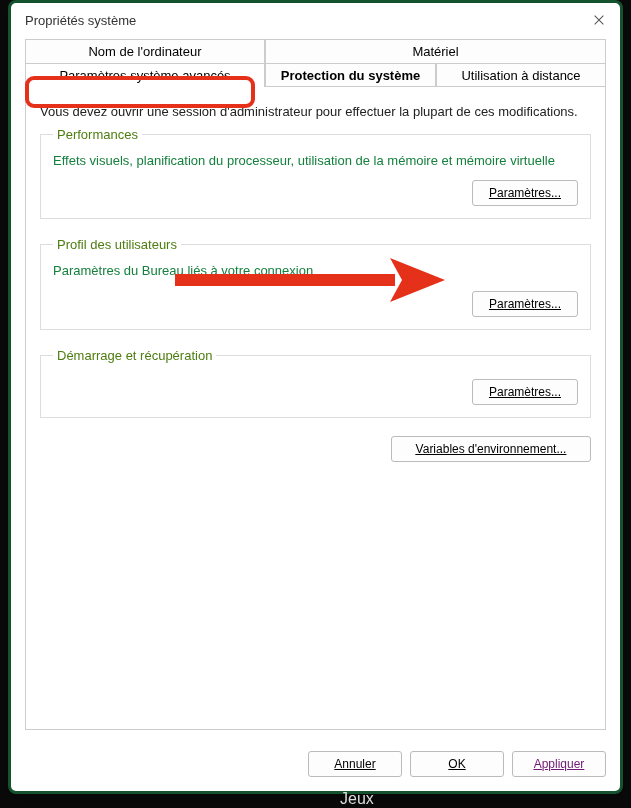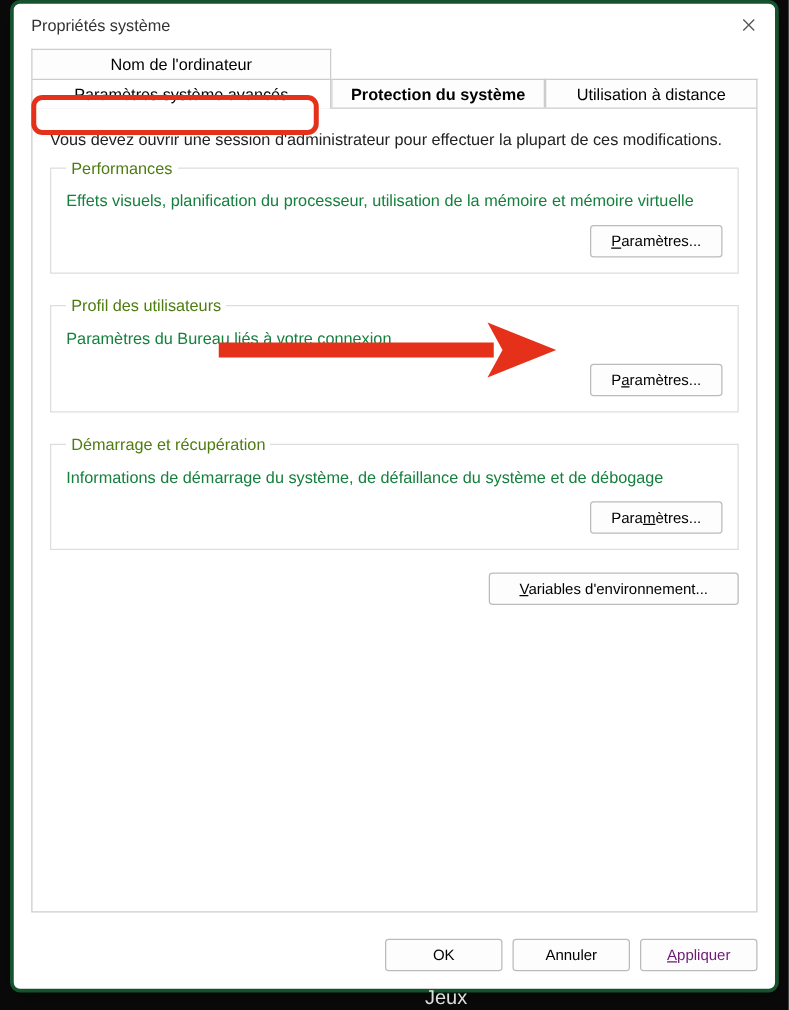--- a/index.html
+++ b/index.html
@@ -112,20 +112,21 @@
     }
     button.win-btn {
       background: #fdfdfd;
       border: 1px solid #bbb;
       border-radius: 3px;
       padding: 5px 16px;
       font-size: 12px;
       font-family: inherit;
       cursor: pointer;
       min-width: 100px;
+      text-decoration: underline;
     }
     button.win-btn.disabled { color: #701a75; cursor: default; }
     .env-row {
       display: flex;
       justify-content: flex-end;
       margin-top: 6px;
       padding-right: 0;
     }
     .env-row button { min-width: 200px; }
     .dialog-buttons {
@@ -167,20 +168,21 @@
     <div class="close-btn">
       <svg viewBox="0 0 16 16">
           <path d="M3 3 L13 13 M13 3 L3 13" stroke="#555" stroke-width="1.2" fill="none"></path>
         </svg>
     </div>
   </div>
 
   <div class="tabs">
     <div class="tab-row top">
       <div class="tab">Nom de l'ordinateur</div>
+      <div class="tab">Matériel</div>
     </div>
     <div class="tab-row bottom">
       <div class="tab active">Paramètres système avancés</div>
       <div class="tab">Protection du système</div>
       <div class="tab">Utilisation à distance</div>
     </div>
   </div>
 
   <div class="tab-panel">
     <div class="intro">Vous devez ouvrir une session d'administrateur pour effectuer la plupart de ces modifications.</div>
@@ -196,34 +198,33 @@
     <fieldset class="group">
       <legend>Profil des utilisateurs</legend>
       <div class="group-desc">Paramètres du Bureau liés à votre connexion</div>
       <div class="btn-row">
         <button class="win-btn"><span>P</span><span class="underline-char">a</span><span>ramètres...</span></button>
       </div>
     </fieldset>
 
     <fieldset class="group">
       <legend>Démarrage et récupération</legend>
-      <div class="group-desc">Informations de démarrage du système, de défaillance du système et de débogage</div>
       <div class="btn-row">
         <button class="win-btn"><span>Para</span><span class="underline-char">m</span><span>ètres...</span></button>
       </div>
     </fieldset>
 
     <div class="env-row">
       <button class="win-btn"><span></span><span class="underline-char">V</span><span>ariables d'environnement...</span></button>
     </div>
   </div>
 
   <div class="dialog-buttons">
+    <button class="win-btn">Annuler</button>
     <button class="win-btn">OK</button>
-    <button class="win-btn">Annuler</button>
     <button class="win-btn disabled"><span></span><span class="underline-char">A</span><span>ppliquer</span></button>
   </div>
 </div>
 
 <div class="red-highlight" style="top:76px; left:25px; width:230px; height:32px;"></div>
 
 <svg class="arrow" style="top:250px; left:170px; width:280px; height:60px;" viewBox="0 0 280 60">
   <defs></defs>
   <path d="M 5 30 L 225 30" stroke="#e5311a" stroke-width="12" fill="none"></path>
   <polygon points="220,8 275,30 220,52 232,30" fill="#e5311a"></polygon>

